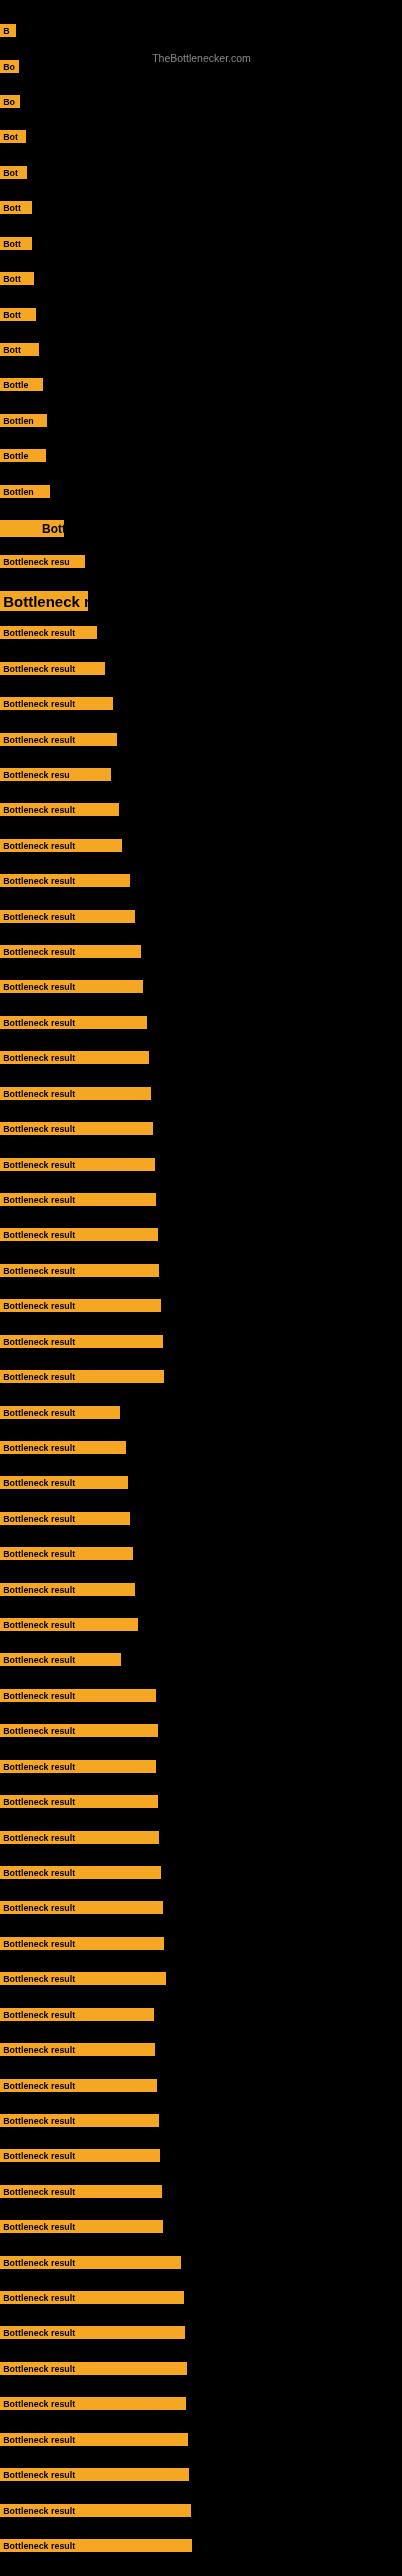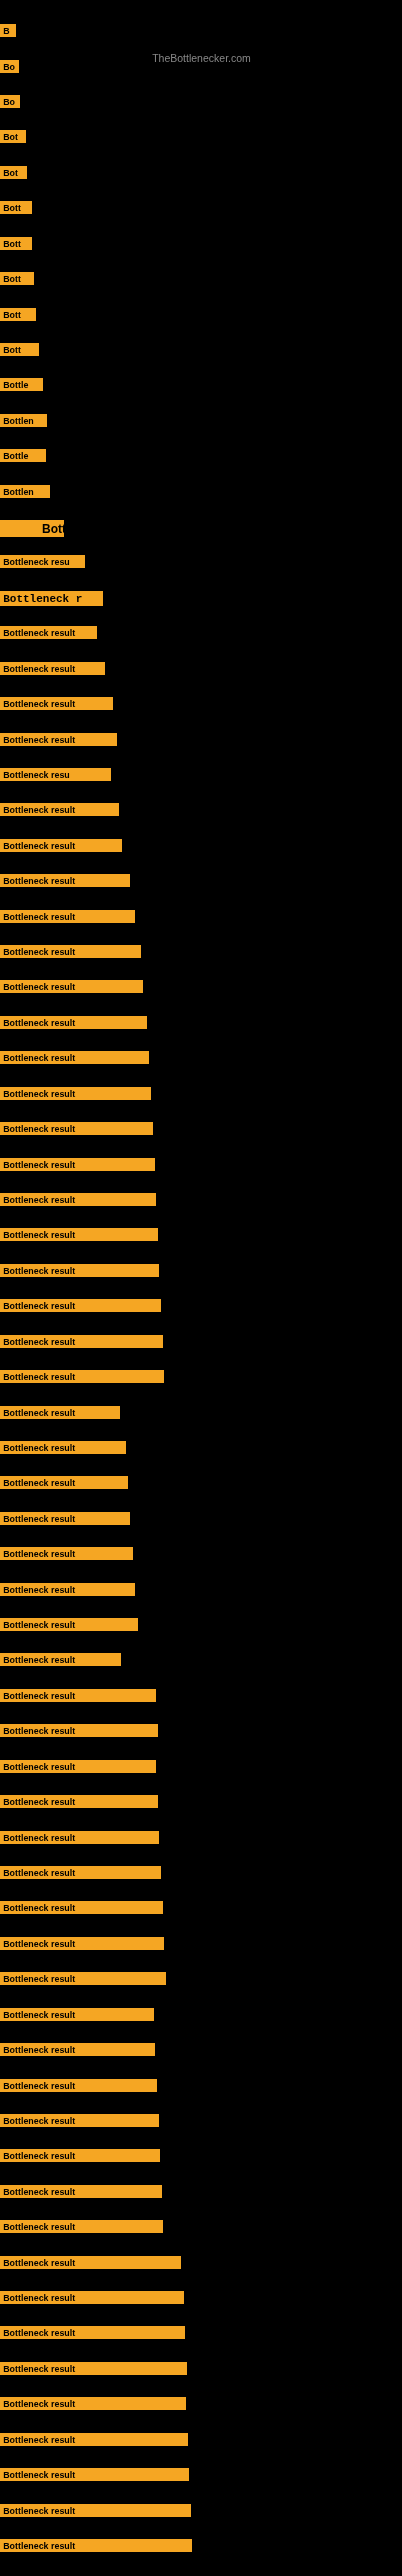--- a/index.html
+++ b/index.html
@@ -58,21 +58,21 @@
     <div class="bar-container" style="top: 237px; left: 0px;"><span class="bar-label" style="width: 32px; font-size: 8.9px;">Bott</span></div>
     <div class="bar-container" style="top: 272px; left: 0px;"><span class="bar-label" style="width: 34px; font-size: 8.9px;">Bott</span></div>
     <div class="bar-container" style="top: 308px; left: 0px;"><span class="bar-label" style="width: 36px; font-size: 8.9px;">Bott</span></div>
     <div class="bar-container" style="top: 343px; left: 0px;"><span class="bar-label" style="width: 39px; font-size: 8.9px;">Bott</span></div>
     <div class="bar-container" style="top: 378px; left: 0px;"><span class="bar-label" style="width: 43px; font-size: 8.9px;">Bottle</span></div>
     <div class="bar-container" style="top: 414px; left: 0px;"><span class="bar-label" style="width: 47px; font-size: 8.9px;">Bottlen</span></div>
     <div class="bar-container" style="top: 449px; left: 0px;"><span class="bar-label" style="width: 46px; font-size: 8.9px;">Bottle</span></div>
     <div class="bar-container" style="top: 485px; left: 0px;"><span class="bar-label" style="width: 50px; font-size: 8.9px;">Bottlen</span></div>
     <div class="bar-container" style="top: 520px; left: 0px;"><span class="bar-label" style="width: 64px; font-size: 12px; padding-left: 42px;">Bottleneck</span></div>
     <div class="bar-container" style="top: 555px; left: 0px;"><span class="bar-label" style="width: 85px; font-size: 8.9px;">Bottleneck resu</span></div>
-    <div class="bar-container" style="top: 591px; left: 0px;"><span class="bar-label" style="width: 103px; font-size: 11px; font-family: Liberation Mono, monospace;">Bottleneck r</span></div>
+    <div class="bar-container" style="top: 591px; left: 0px;"><span class="bar-label" style="width: 88px; font-size: 15px;">Bottleneck r</span></div>
     <div class="bar-container" style="top: 626px; left: 0px;"><span class="bar-label" style="width: 97px; font-size: 8.9px;">Bottleneck result</span></div>
     <div class="bar-container" style="top: 662px; left: 0px;"><span class="bar-label" style="width: 105px; font-size: 8.9px;">Bottleneck result</span></div>
     <div class="bar-container" style="top: 697px; left: 0px;"><span class="bar-label" style="width: 113px; font-size: 8.9px;">Bottleneck result</span></div>
     <div class="bar-container" style="top: 733px; left: 0px;"><span class="bar-label" style="width: 117px; font-size: 8.9px;">Bottleneck result</span></div>
     <div class="bar-container" style="top: 768px; left: 0px;"><span class="bar-label" style="width: 111px; font-size: 8.9px;">Bottleneck resu</span></div>
     <div class="bar-container" style="top: 803px; left: 0px;"><span class="bar-label" style="width: 119px; font-size: 8.9px;">Bottleneck result</span></div>
     <div class="bar-container" style="top: 839px; left: 0px;"><span class="bar-label" style="width: 122px; font-size: 8.9px;">Bottleneck result</span></div>
     <div class="bar-container" style="top: 874px; left: 0px;"><span class="bar-label" style="width: 130px; font-size: 8.9px;">Bottleneck result</span></div>
     <div class="bar-container" style="top: 910px; left: 0px;"><span class="bar-label" style="width: 135px; font-size: 8.9px;">Bottleneck result</span></div>
     <div class="bar-container" style="top: 945px; left: 0px;"><span class="bar-label" style="width: 141px; font-size: 8.9px;">Bottleneck result</span></div>

